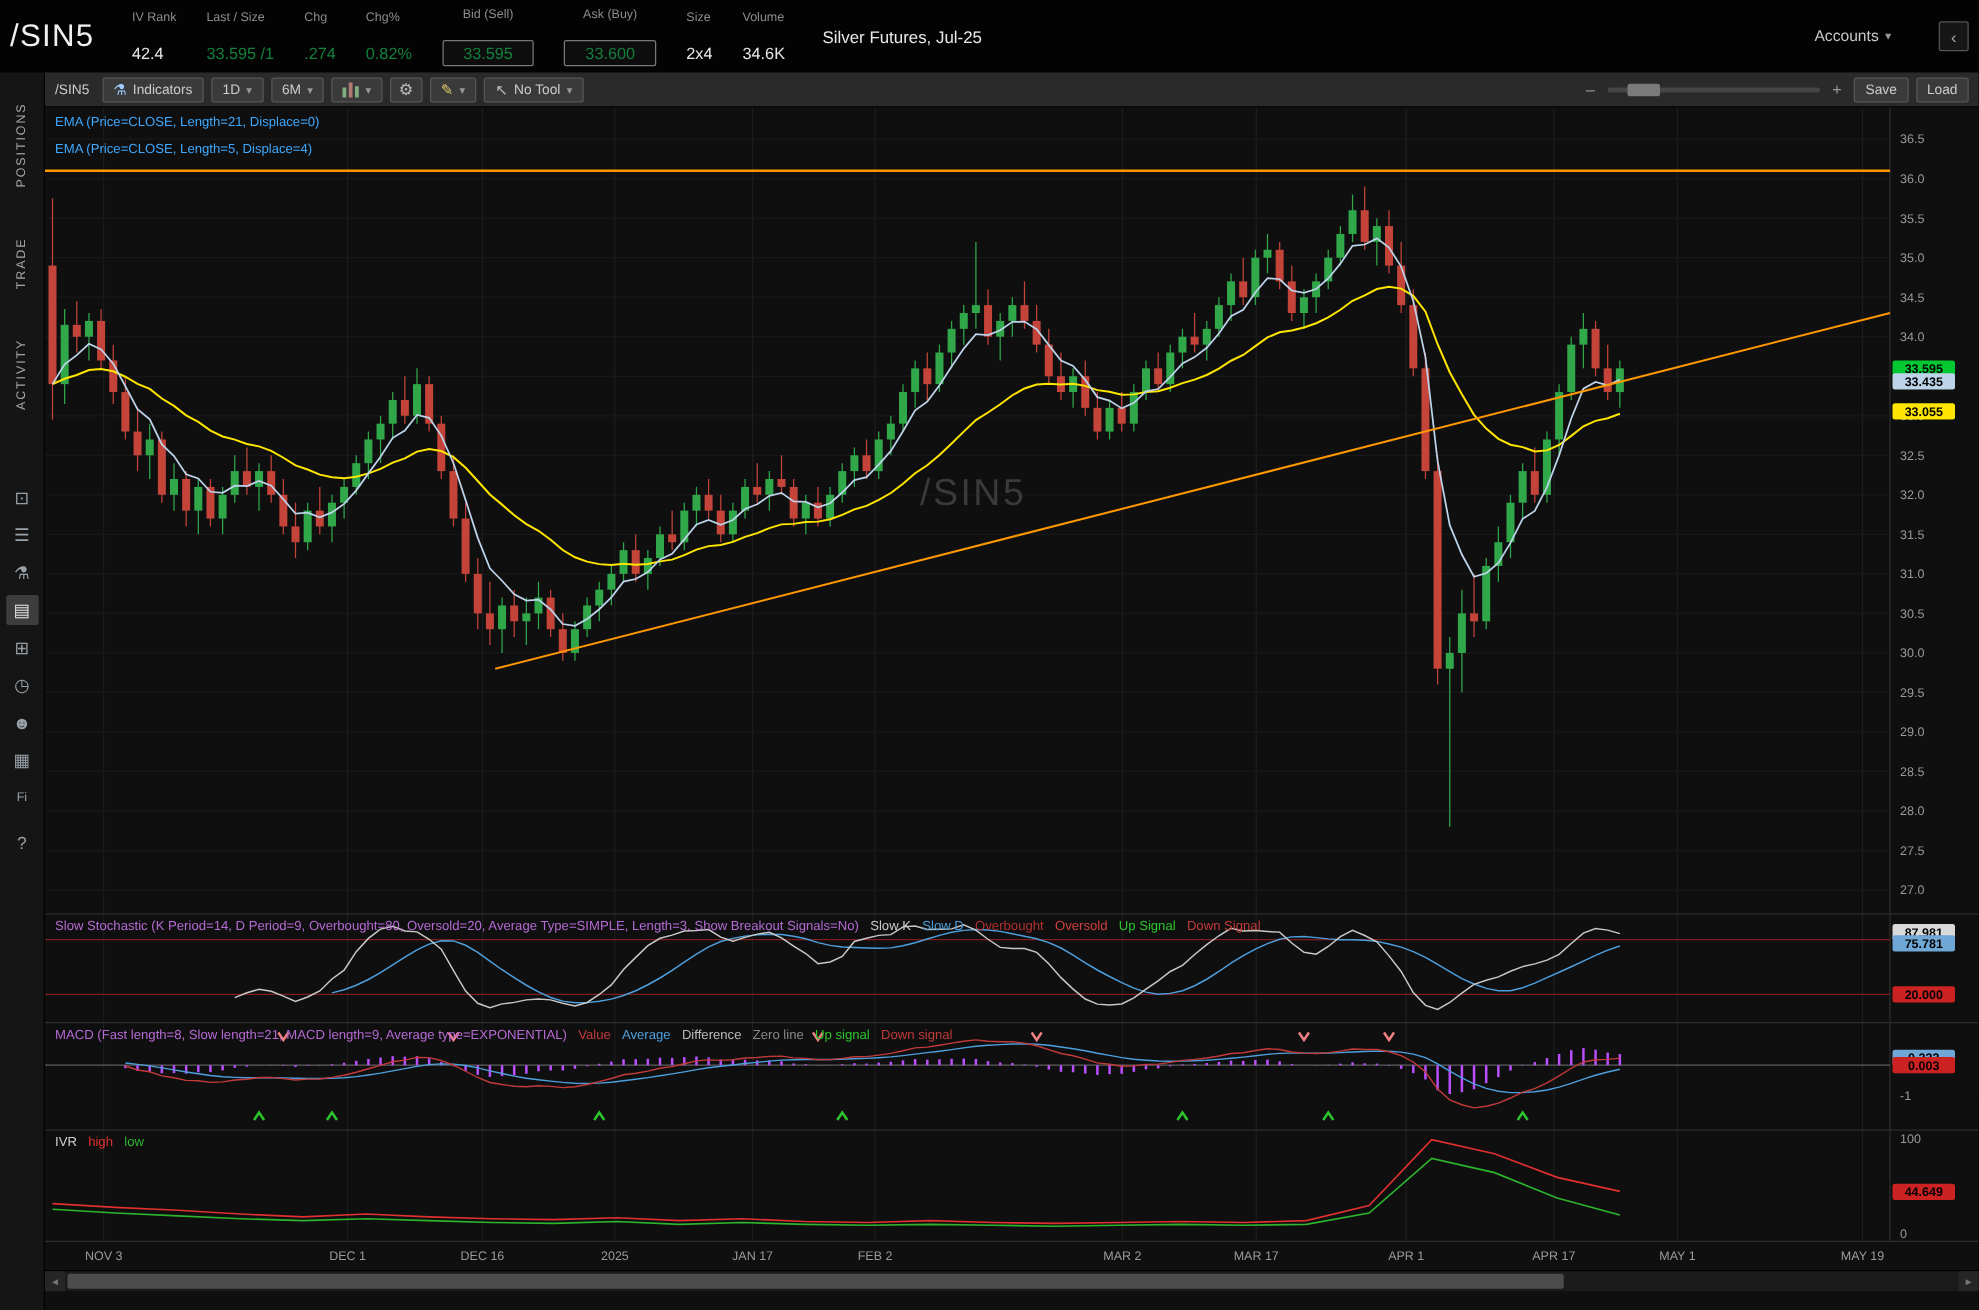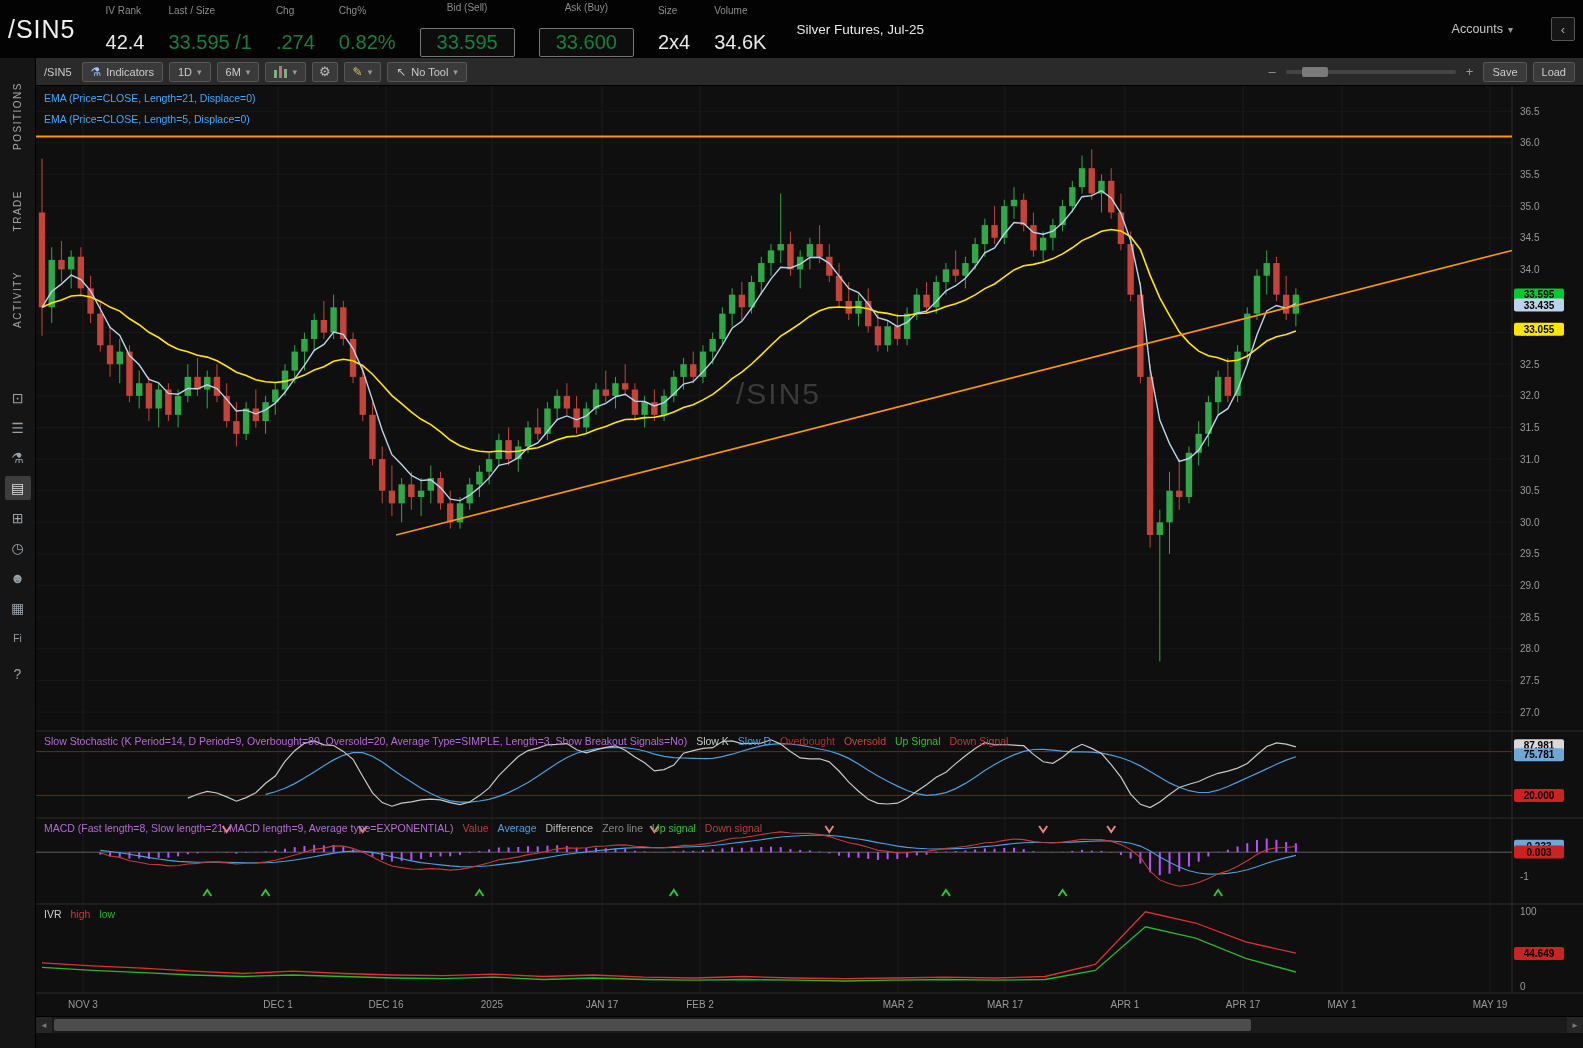--- a/index.html
+++ b/index.html
@@ -5,21 +5,21 @@
   html,body{margin:0;padding:0;background:#000;}
   body{width:1583px;height:1048px;overflow:hidden;font-family:"Liberation Sans",sans-serif;-webkit-font-smoothing:antialiased;}
   #app{position:relative;width:1583px;height:879px;background:#0a0a0a;}
 
   
   #topbar{position:absolute;top:0;left:0;width:1583px;height:58px;background:#030303;display:flex;align-items:center;box-sizing:border-box;padding:0 8px;gap:24px;}
   .tb-symbol{font-size:25px;color:#f0f0f0;letter-spacing:1px;margin-right:6px;}
   .field{display:flex;flex-direction:column;justify-content:center;gap:15px;}
   .field.center{align-items:center;}
   .flabel{font-size:10px;color:#8c8c8c;white-space:nowrap;}
-  .fvalue{font-size:20px;color:#e8e8e8;white-space:nowrap;}
+  .fvalue{font-size:13px;color:#e8e8e8;white-space:nowrap;}
   .fvalue.green{color:#15803d;}
   .fvalue.box{border:1px solid #787878;background:#0d0d0d;border-radius:2px;padding:2px 16px;}
   .desc{font-size:13.5px;color:#e8e8e8;margin-left:6px;white-space:nowrap;}
   .tb-spacer{flex:1;}
   .accounts{display:flex;align-items:center;gap:5px;color:#c8c8c8;font-size:12.5px;cursor:default;}
   .accounts .caret{font-size:10px;color:#999;}
   .corner-btn{width:22px;height:22px;border:1px solid #555;border-radius:2px;color:#aaa;font-size:13px;display:flex;align-items:center;justify-content:center;margin-left:14px;background:#161616;}
 
   
   #sidebar{position:absolute;top:58px;left:0;width:36px;height:990px;background:#151515;border-right:1px solid #000;box-sizing:border-box;}
@@ -700,21 +700,21 @@
           <rect x="1478" y="759.618064516129" width="50" height="13" rx="2" fill="#cc2222"></rect>
           <text x="1503" y="769.618064516129" fill="#000" font-size="10" text-anchor="middle" font-weight="bold">0.003</text>
         </g>
         <g>
           <rect x="1478" y="860.9069428571429" width="50" height="13" rx="2" fill="#cc2222"></rect>
           <text x="1503" y="870.9069428571429" fill="#000" font-size="10" text-anchor="middle" font-weight="bold">44.649</text>
         </g>
       </svg>
 
     <div class="legend" id="legend-ema21" style="top:6px"><span style="color: rgb(63, 169, 255);">EMA (Price=CLOSE, Length=21, Displace=0)</span></div>
-    <div class="legend" id="legend-ema5" style="top:27px"><span style="color: rgb(63, 169, 255);">EMA (Price=CLOSE, Length=5, Displace=0)</span></div>
+    <div class="legend" id="legend-ema5" style="top:27px"><span style="color: rgb(63, 169, 255);">EMA (Price=CLOSE, Length=5, Displace=4)</span></div>
     <div class="legend" id="legend-stoch" style="top:649px"><span style="color: rgb(181, 106, 213);">Slow Stochastic (K Period=14, D Period=9, Overbought=80, Oversold=20, Average Type=SIMPLE, Length=3, Show Breakout Signals=No)</span><span style="color: rgb(200, 200, 200);">Slow K</span><span style="color: rgb(78, 159, 221);">Slow D</span><span style="color: rgb(176, 48, 48);">Overbought</span><span style="color: rgb(208, 64, 64);">Oversold</span><span style="color: rgb(45, 197, 45);">Up Signal</span><span style="color: rgb(194, 59, 59);">Down Signal</span></div>
     <div class="legend" id="legend-macd" style="top:736px"><span style="color: rgb(181, 106, 213);">MACD (Fast length=8, Slow length=21, MACD length=9, Average type=EXPONENTIAL)</span><span style="color: rgb(194, 59, 59);">Value</span><span style="color: rgb(78, 159, 221);">Average</span><span style="color: rgb(187, 187, 187);">Difference</span><span style="color: rgb(136, 136, 136);">Zero line</span><span style="color: rgb(45, 197, 45);">Up signal</span><span style="color: rgb(194, 59, 59);">Down signal</span></div>
     <div class="legend" id="legend-ivr" style="top:822px"><span style="color: rgb(207, 207, 207);">IVR</span><span style="color: rgb(224, 48, 48);">high</span><span style="color: rgb(45, 181, 45);">low</span></div>
 
     <div id="hscroll">
       <div class="sb-btn">◄</div>
       <div class="sb-track">
         <div class="sb-handle"></div>
       </div>
       <div class="sb-btn">►</div>

